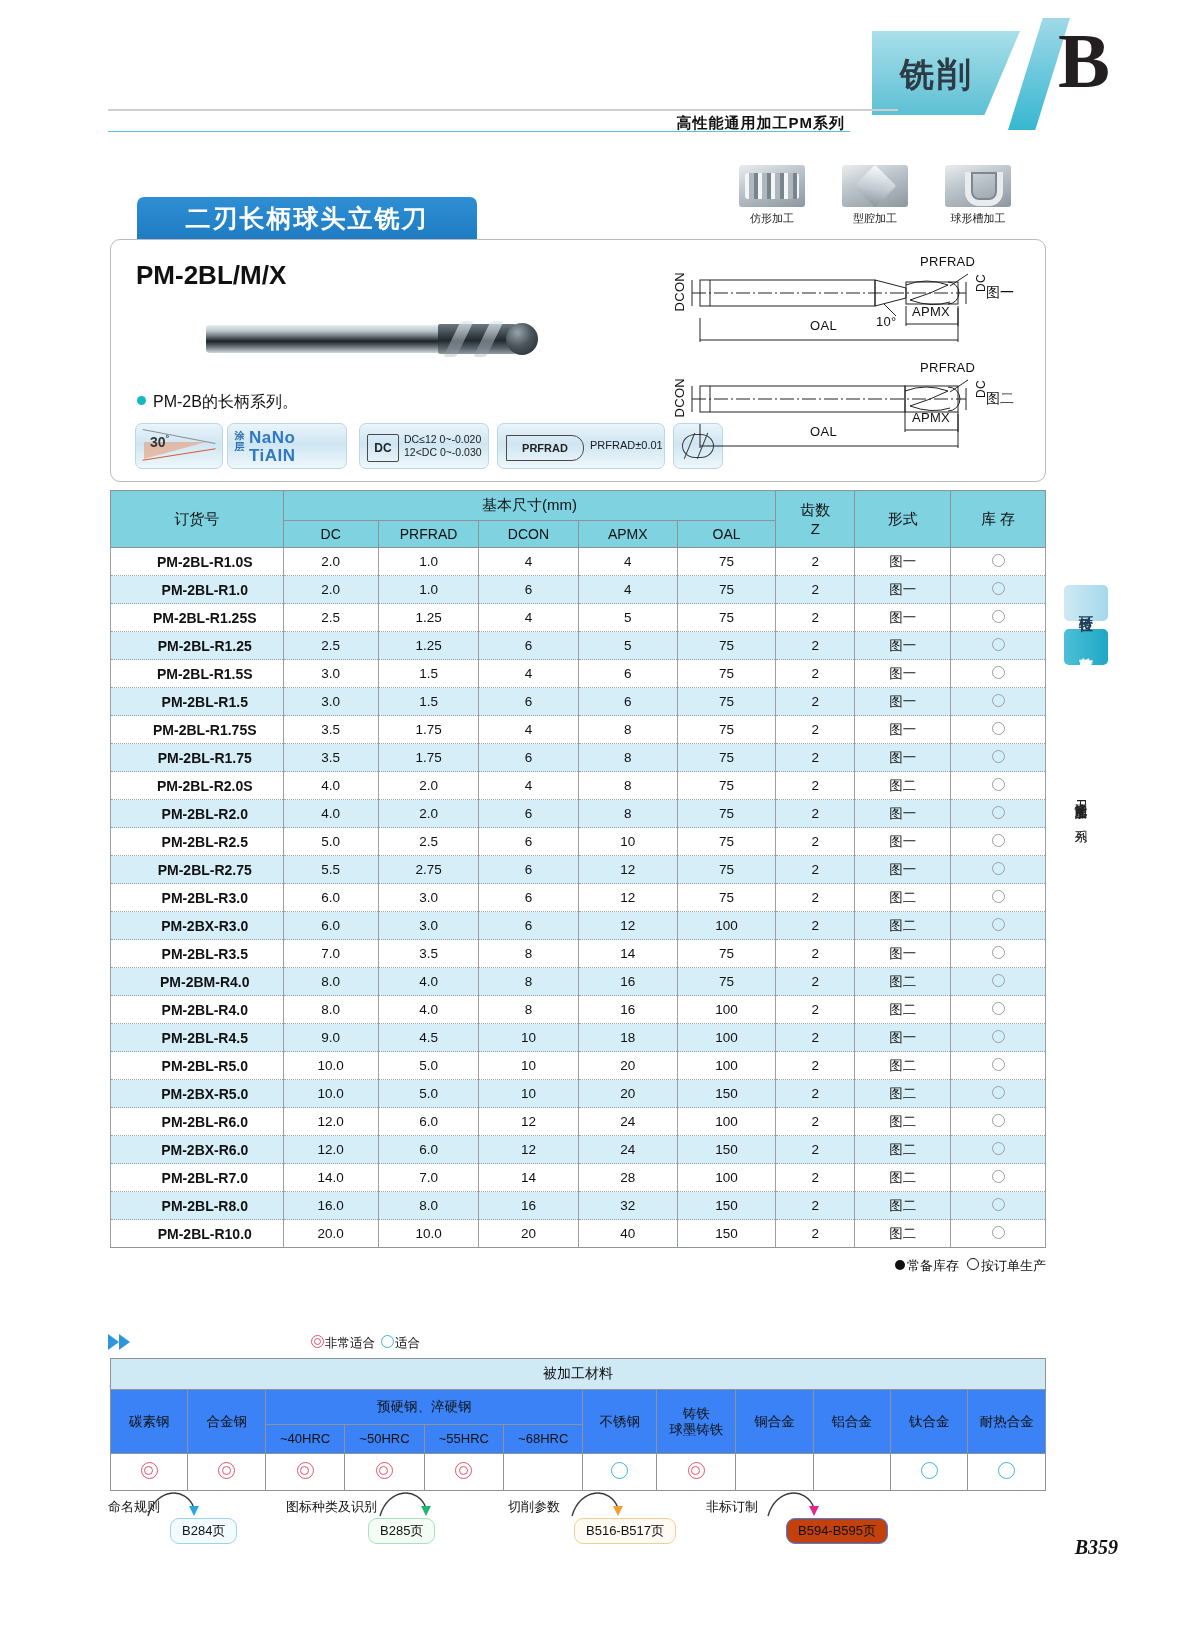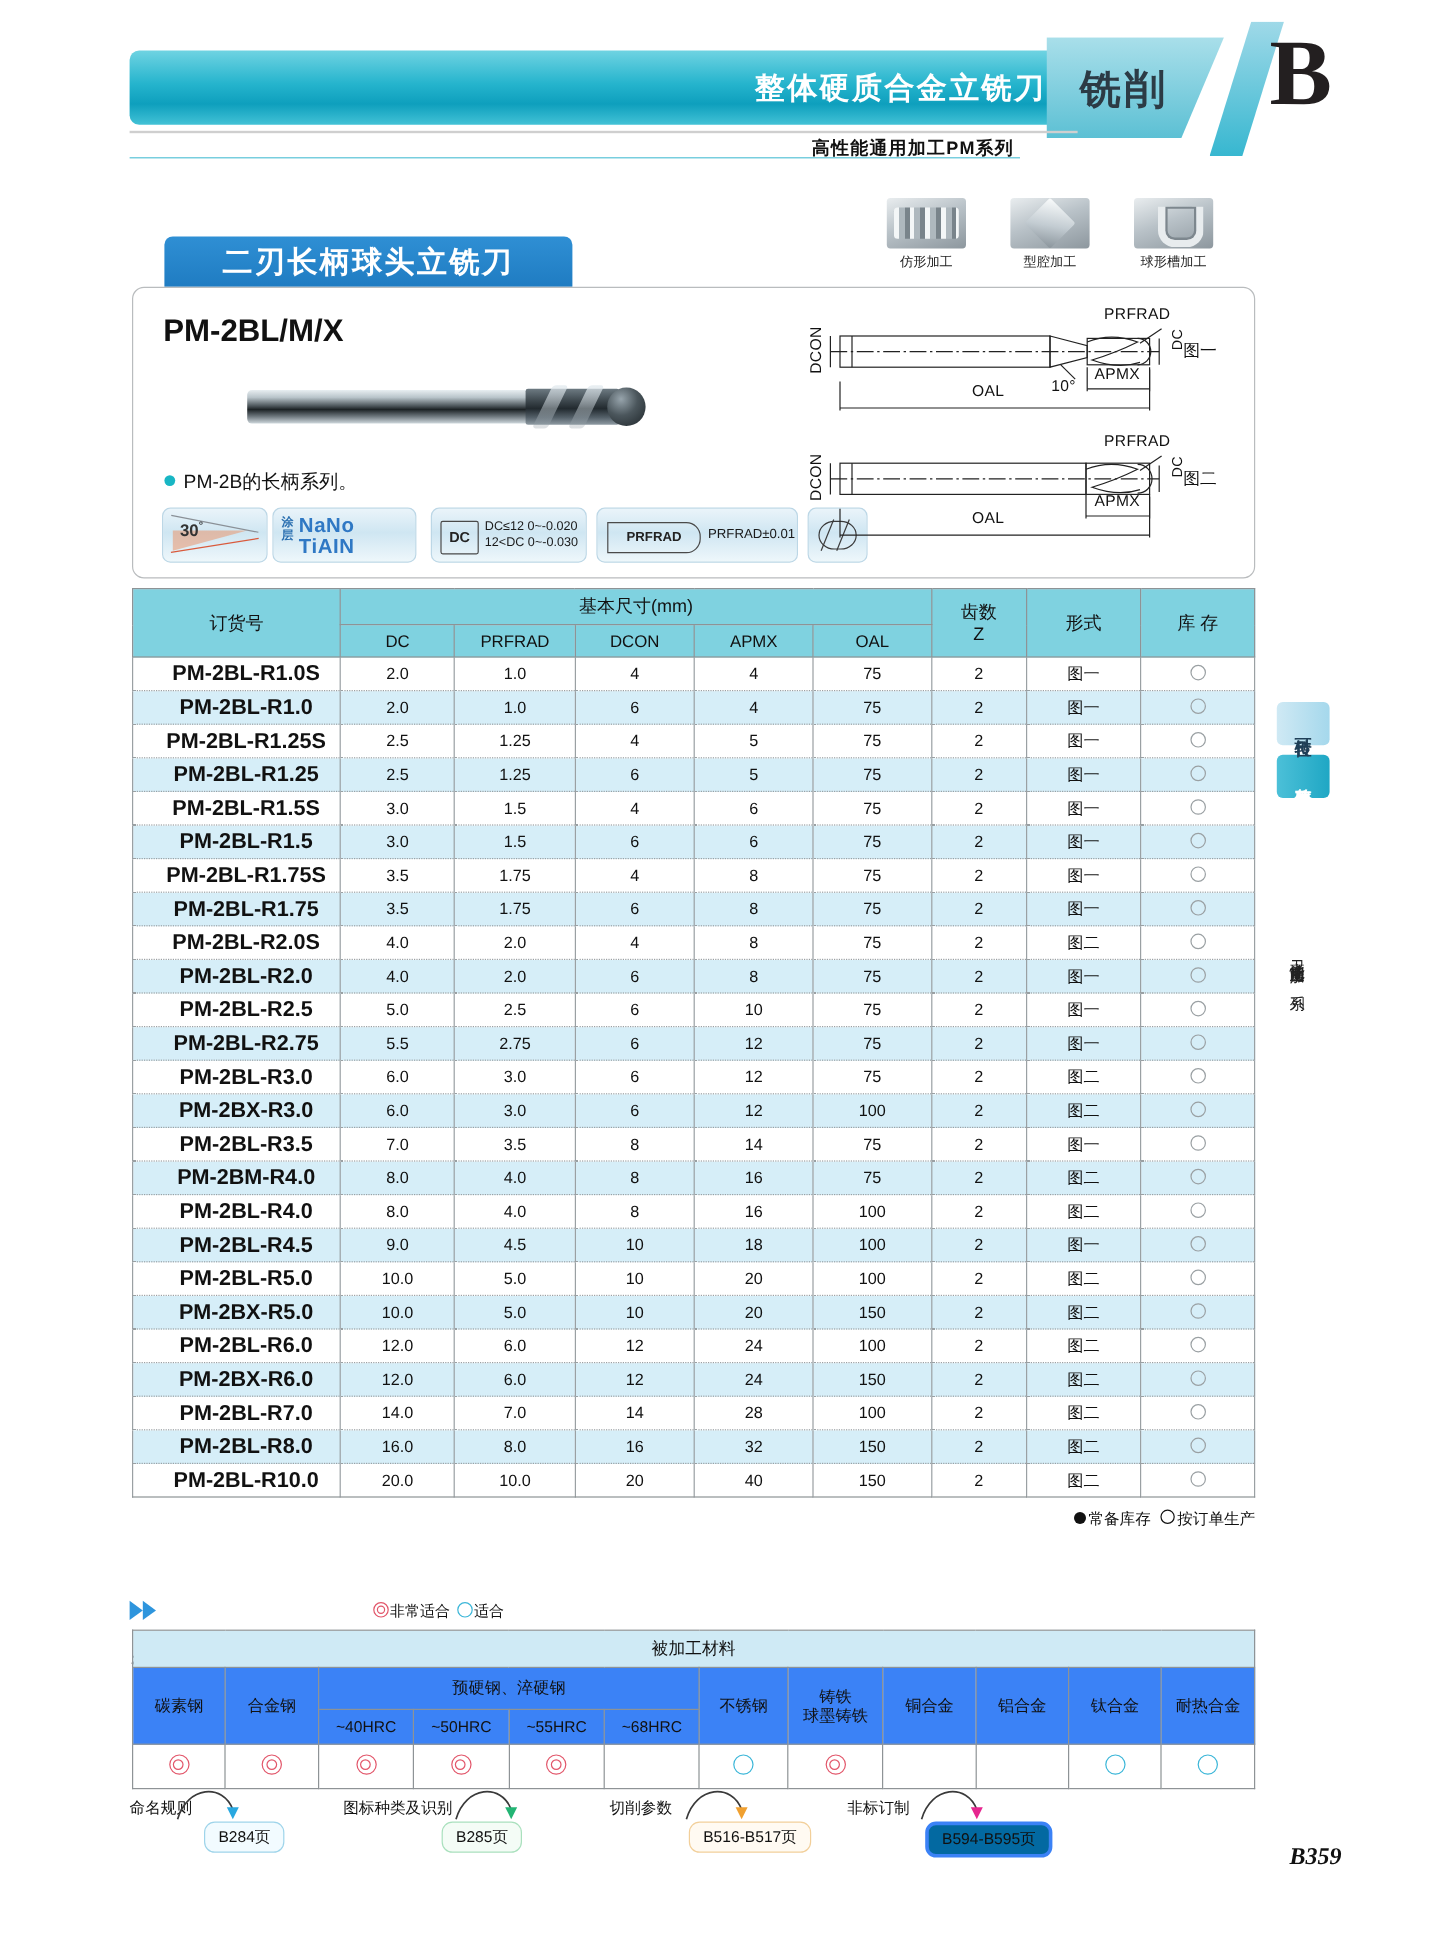--- a/index.html
+++ b/index.html
@@ -160,21 +160,21 @@
   .mtable th,.mtable td{border:1px solid #8e9396;text-align:center;color:#111;}
   .mtable thead th{
     background:#7fd2e0;font-weight:normal;font-size:15px;padding:5px 2px;
   }
   .mtable thead th.small{font-size:14px;}
   .mtable tbody td{height:27px;padding:0;border-left:1px solid #9aa0a3;border-right:1px solid #9aa0a3;
     border-top:1px dotted #9aa0a3;border-bottom:1px dotted #9aa0a3;}
   .mtable tbody tr:nth-child(odd) td{background:#ffffff;}
   .mtable tbody tr:nth-child(even) td{background:#d6eef8;}
   .mtable tbody tr:last-child td{border-bottom:1px solid #8e9396;}
-  .mtable td.code{font-weight:bold;font-size:18px;padding-left:16px;}
+  .mtable td.code{font-weight:bold;font-size:14px;padding-left:16px;}
   .circ{display:inline-block;width:11px;height:11px;border:1.4px solid #9aa0a3;border-radius:50%;}
   .legend{position:absolute;left:110px;top:1257px;width:936px;text-align:right;font-size:13px;color:#111;}
   .legend .fill{display:inline-block;width:10px;height:10px;border-radius:50%;background:#111;vertical-align:0px;margin-right:2px;}
   .legend .open{display:inline-block;width:10px;height:10px;border:1.4px solid #111;border-radius:50%;vertical-align:0px;margin:0 2px 0 8px;}
 
   
   .msec-title{position:absolute;left:110px;top:1331px;font-size:17px;font-weight:bold;color:#111;margin-top:43px;}
   .arrows{position:absolute;left:108px;top:1334px;width:30px;height:16px;}
   .arrows i{position:absolute;top:0;width:0;height:0;
     border-left:11px solid #2e95dd;border-top:8px solid transparent;border-bottom:8px solid transparent;}
@@ -205,21 +205,21 @@
   .flinks{position:absolute;left:108px;top:1486px;width:940px;height:60px;}
   .flink{position:absolute;top:0;height:56px;}
   .flink .lbl{position:absolute;left:0;top:12px;font-size:13px;color:#111;white-space:nowrap;}
   .flink .pill{
     position:absolute;top:32px;padding:3px 11px;border-radius:9px;font-size:13px;white-space:nowrap;color:#111;
   }
   .flink svg{position:absolute;left:38px;top:-4px;}
   .fl1{left:0;}   .fl1 .pill{left:62px;border:1px solid #9ed4ea;background:#f2fbff;}
   .fl2{left:178px;} .fl2 .pill{left:82px;border:1px solid #a9e0bd;background:#f4fcf6;}
   .fl3{left:400px;} .fl3 .pill{left:66px;border:1px solid #f2cf9a;background:#fffaf2;}
-  .fl4{left:598px;} .fl4 .pill{left:65px;border:3px solid #3b82f6;background:#0369a1;}
+  .fl4{left:598px;} .fl4 .pill{left:80px;border:1px solid #3b82f6;background:#c2410c;}
 
   .pageno{
     position:absolute;right:82px;top:1536px;font-size:20px;font-style:italic;font-weight:bold;
     font-family:"Liberation Serif","DejaVu Serif",serif;color:#111;
   }
 
   
   .rtabs{position:absolute;left:1064px;top:585px;width:44px;}
   .rtab{
     width:44px;border-radius:5px;text-align:center;padding:9px 0;margin-bottom:8px;box-sizing:border-box;
@@ -229,23 +229,20 @@
   .rtab-b{background:linear-gradient(90deg,#4cc0d8,#1fa7c4);color:#fff;}
   .rtab-note{
     position:absolute;left:1072px;top:792px;width:34px;
   }
   .rtab-note span{writing-mode:vertical-rl;font-size:12.5px;color:#222;line-height:17px;letter-spacing:1px;}
 </style>
 </head>
 <body>
 
 <div class="header">
-  <div class="hdr-bar">
-    <div class="hdr-bar-title">整体硬质合金立铣刀</div>
-  </div>
   <div class="hdr-tab"></div>
   <div class="hdr-tab-label">铣削</div>
   <div class="hdr-slash"></div>
   <div class="hdr-letter">B</div>
   <div class="hdr-rule1"></div>
   <div class="hdr-rule2"></div>
   <div class="hdr-sub">高性能通用加工PM系列</div>
 </div>
 
 <div class="proc-icons">

